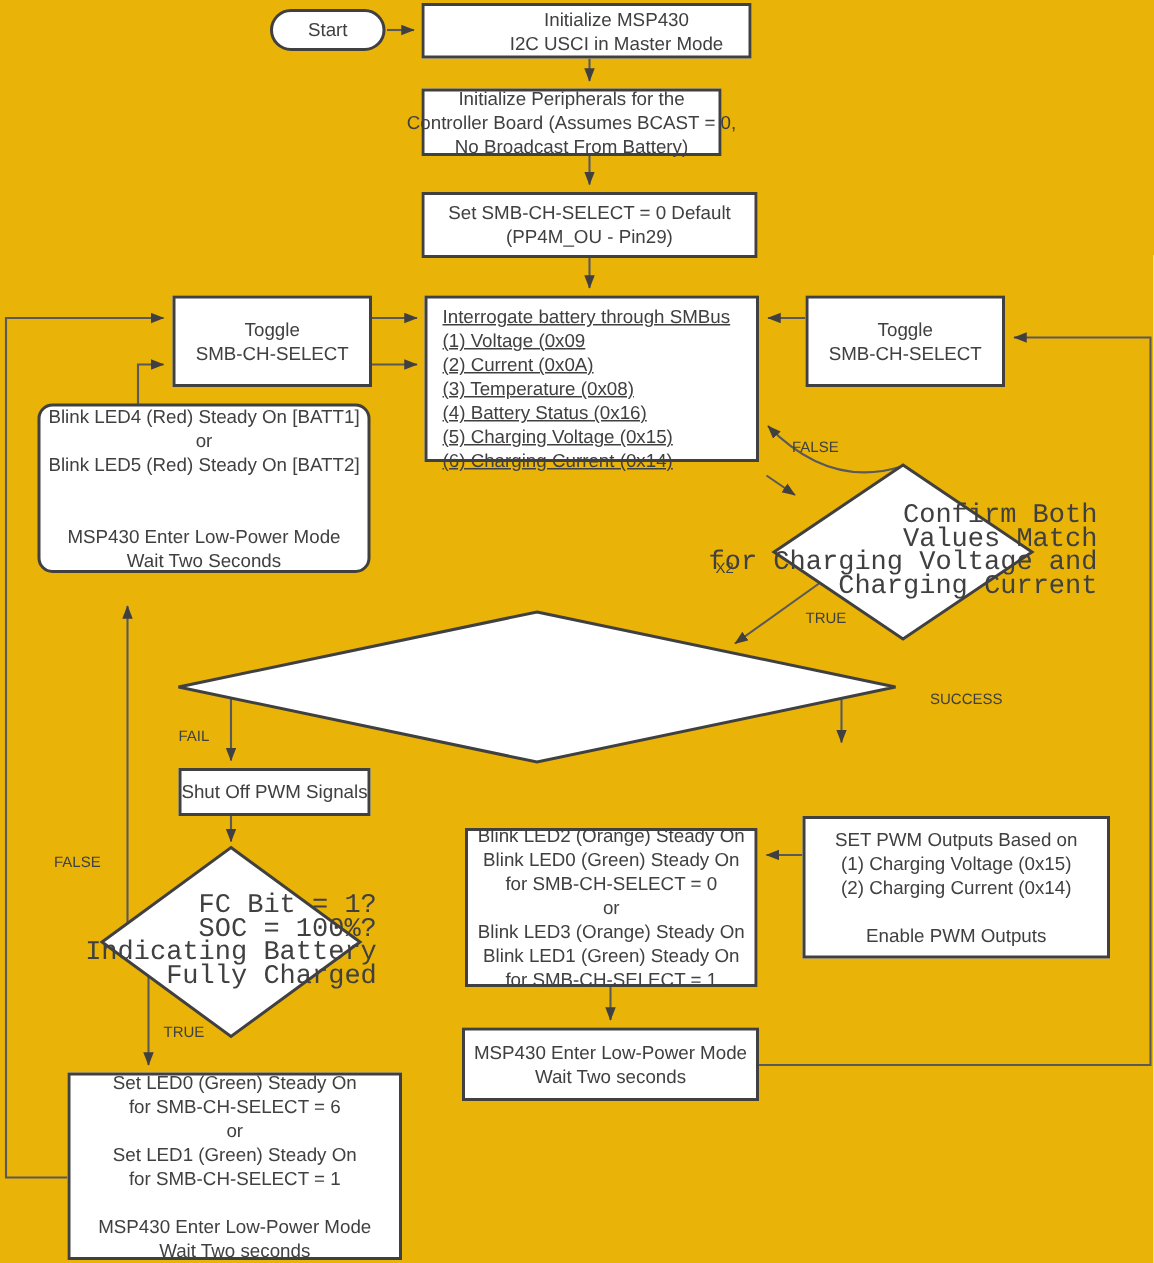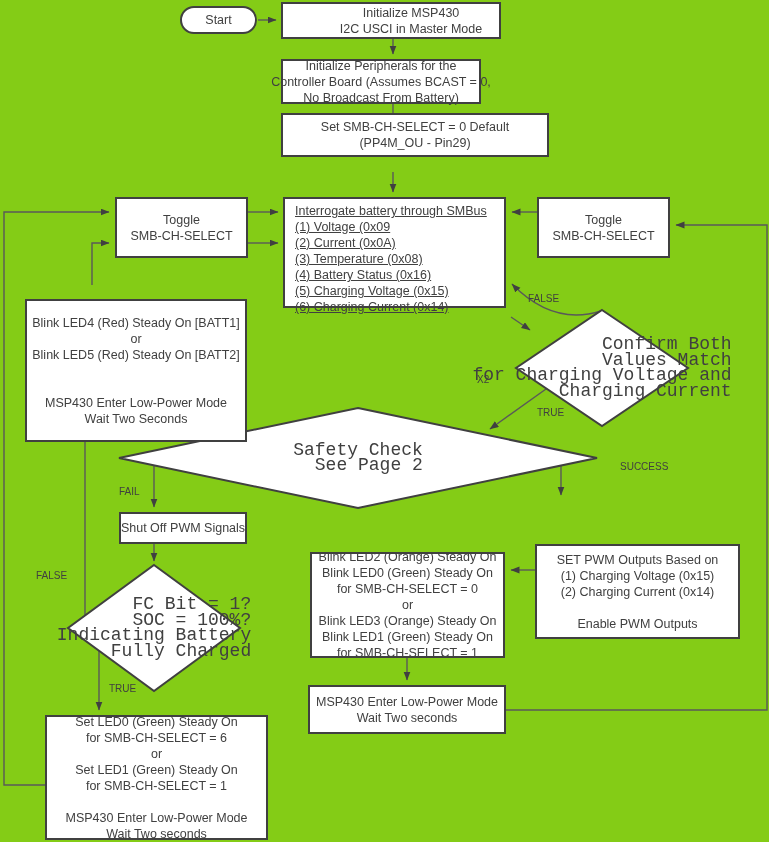--- a/index.html
+++ b/index.html
@@ -1,17 +1,17 @@
 <!DOCTYPE html>
 <html><head>
 <meta charset="utf-8">
 <style>
   html,body{margin:0;padding:0;background:#ffffff;}
   .canvas{
-    position:relative;width:769px;height:842px;background:#84cc16;
+    position:relative;width:769px;height:842px;background:#eab308;
     font-family:"Liberation Sans","DejaVu Sans",sans-serif;color:#404040;
     overflow:hidden;
   }
   svg.wires{position:absolute;left:0;top:0;z-index:1;}
   .node{
     position:absolute;box-sizing:border-box;background:#ffffff;
     border:2px solid #404040;z-index:2;
     display:flex;align-items:center;justify-content:center;
     font-size:12.5px;line-height:16px;text-align:center;white-space:pre;
   }
@@ -83,21 +83,21 @@
     <div>Initialize MSP430
 I2C USCI in Master Mode</div>
   </div>
 
   <div class="node" style="left:281px;top:59px;width:200px;height:45px;">
     <div>Initialize Peripherals for the
 Controller Board (Assumes BCAST = 0,
 No Broadcast From Battery)</div>
   </div>
 
-  <div class="node" style="left:281px;top:113px;width:268px;height:44px;">
+  <div class="node" style="left:281px;top:128px;width:224px;height:44px;">
     <div>Set SMB-CH-SELECT = 0 Default
 (PP4M_OU - Pin29)</div>
   </div>
 
   <div class="node" style="left:115px;top:197px;width:133px;height:61px;">
     <div>Toggle
 SMB-CH-SELECT</div>
   </div>
 
   <div class="node left-align" style="left:283px;top:197px;width:223px;height:111px;text-decoration:underline;">
@@ -108,21 +108,21 @@
 (4) Battery Status (0x16)
 (5) Charging Voltage (0x15)
 (6) Charging Current (0x14)</div>
   </div>
 
   <div class="node" style="left:537px;top:197px;width:133px;height:61px;">
     <div>Toggle
 SMB-CH-SELECT</div>
   </div>
 
-  <div class="node" style="left:25px;top:299px;width:222px;height:143px;">
+  <div class="node" style="left:25px;top:269px;width:222px;height:113px;border-radius:10px;">
     <div>Blink LED4 (Red) Steady On [BATT1]
 or
 Blink LED5 (Red) Steady On [BATT2]
 
 
 MSP430 Enter Low-Power Mode
 Wait Two Seconds</div>
   </div>
 
   <div class="node" style="left:119px;top:512px;width:128px;height:32px;">
@@ -161,22 +161,20 @@
   <div class="node" style="left:308px;top:685px;width:198px;height:49px;">
     <div>MSP430 Enter Low-Power Mode
 Wait Two seconds</div>
   </div>
 
   <div class="dtext" style="left:517px;top:336px;width:170px;height:64px;">Confirm Both
 Values Match
 for Charging Voltage and
 Charging Current</div>
 
-  <div class="dtext" style="left:258px;top:441px;width:200px;height:34px;">Safety Check
-See Page 2</div>
 
   <div class="dtext" style="left:79px;top:596px;width:150px;height:64px;">FC Bit = 1?
 SOC = 100%?
 Indicating Battery
 Fully Charged</div>
 
   <div class="elabel" style="left:528px;top:293px;">FALSE</div>
   <div class="elabel" style="left:477px;top:338px;margin-top:36px;">X2</div>
   <div class="elabel" style="left:537px;top:407px;">TRUE</div>
   <div class="elabel" style="left:620px;top:461px;">SUCCESS</div>

